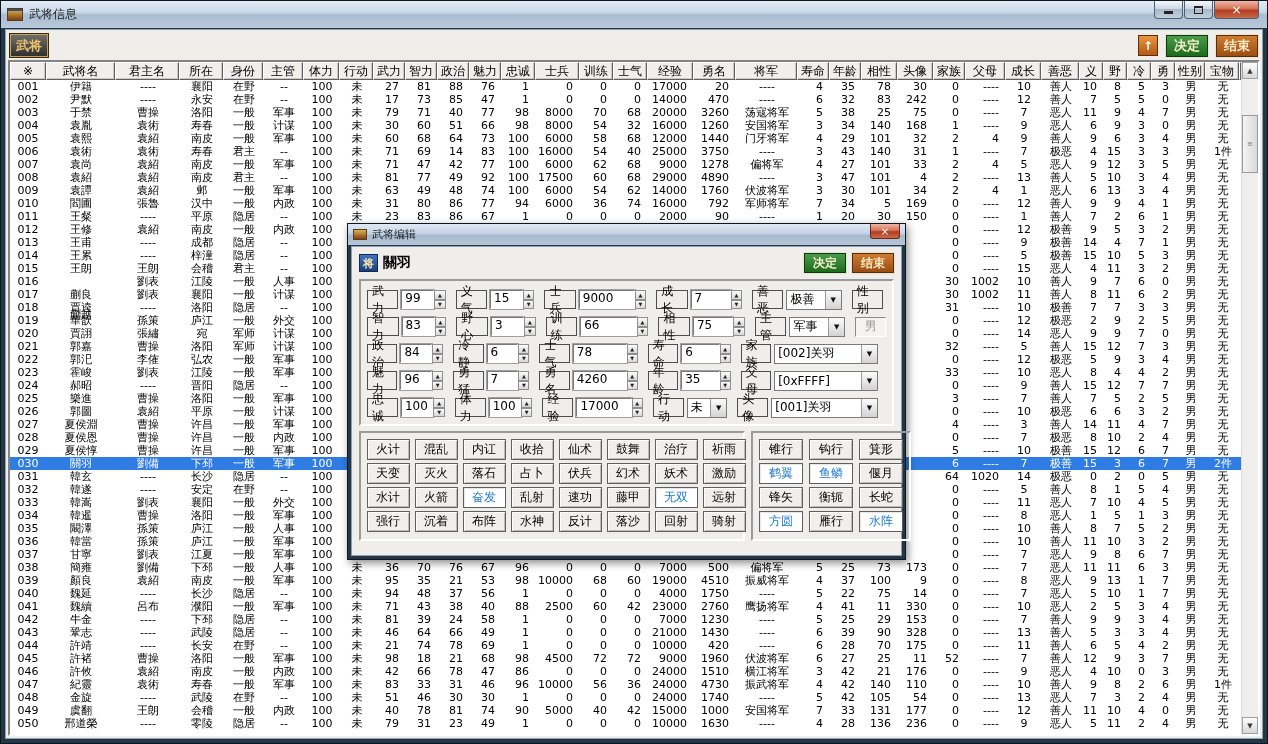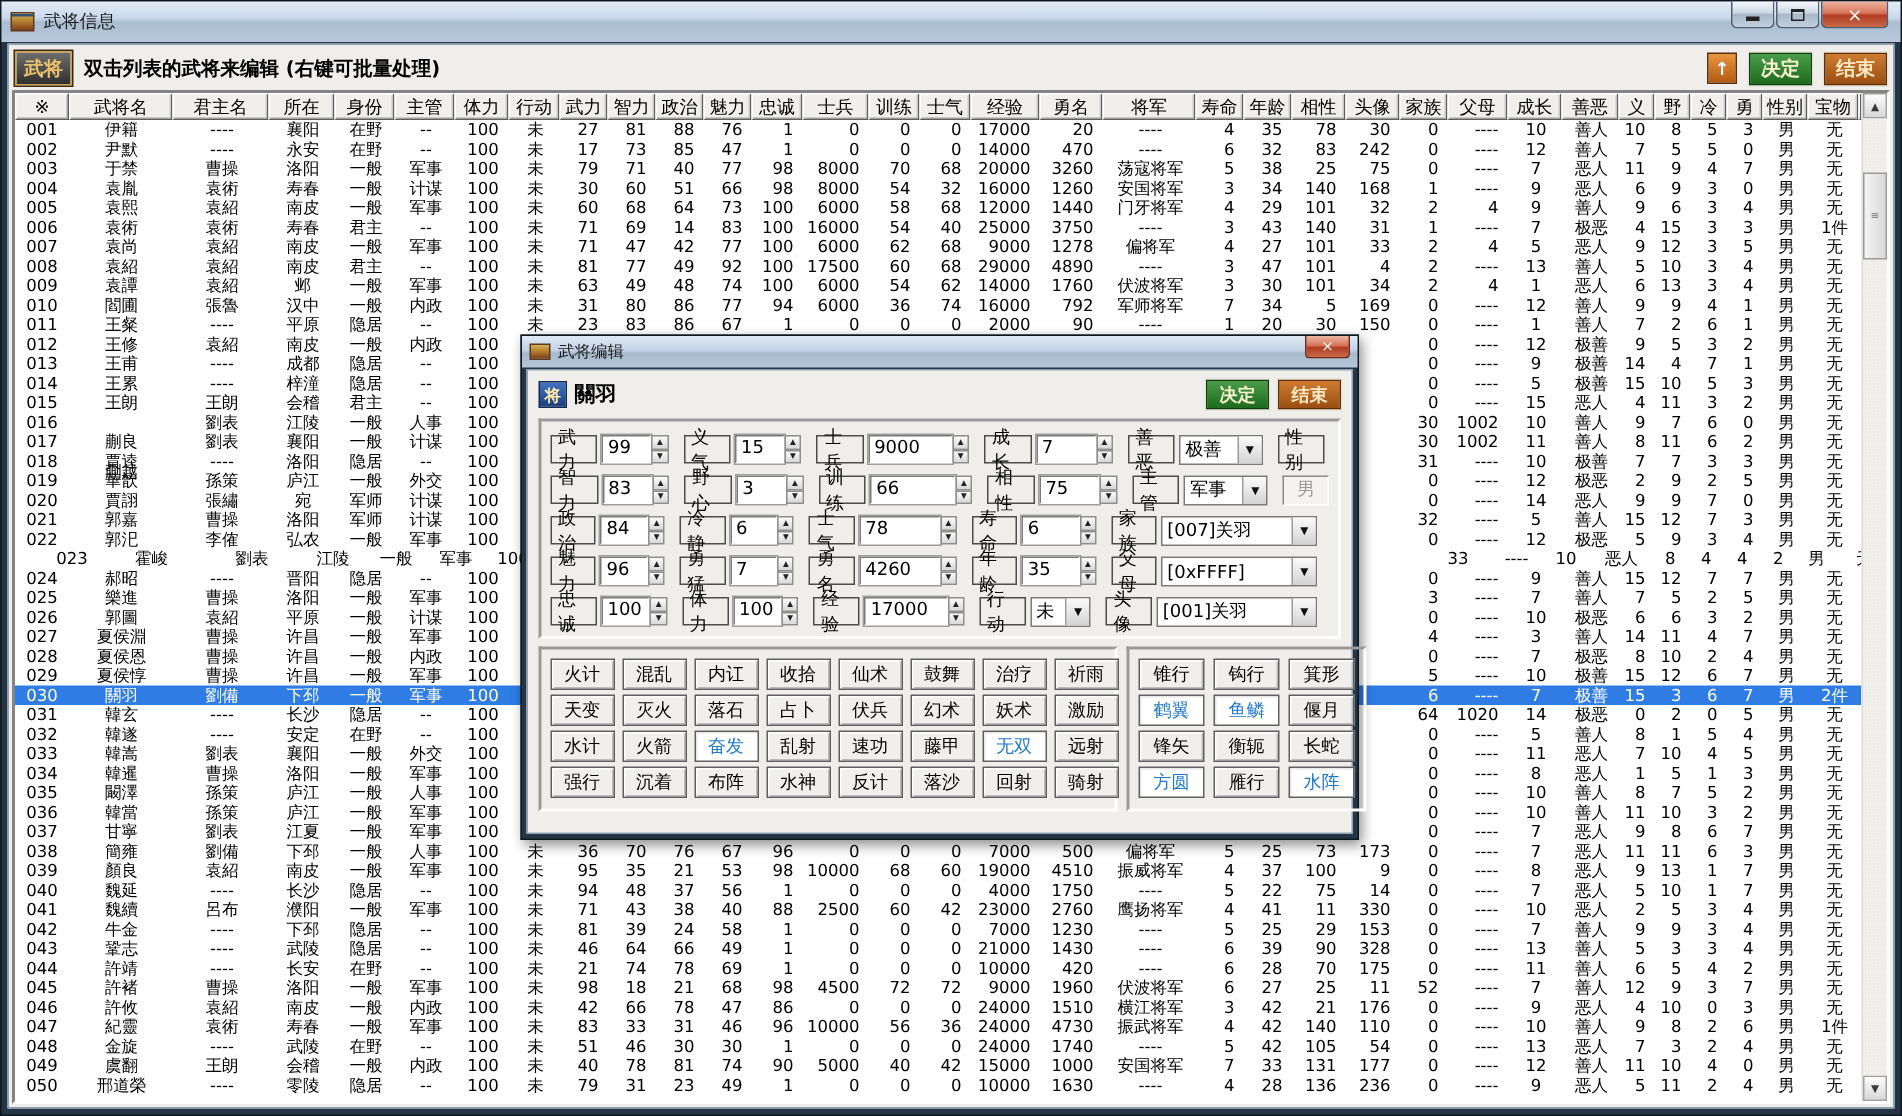--- a/index.html
+++ b/index.html
@@ -154,21 +154,20 @@
         <span class="glyph-max"></span>
       </div>
     <div class="win-btn close">
         <span>×</span>
       </div>
   </div>
 
   <div class="client">
     <div class="toolbar">
       <div class="officer-badge-btn">武将</div>
-      <div class="hint">双击列表的武将来编辑 (右键可批量处理)</div>
       <div class="spacer"></div>
       <div class="mini-up-btn">↑</div>
       <div class="btn-ok">决定</div>
       <div class="btn-end">结束</div>
     </div>
 
     <div class="table-wrap">
       <div class="grid" id="grid">
           <div class="hdr-row">
             <div class="hdr-cell" style="width: 36px;">※</div>
@@ -970,21 +969,21 @@
             <div class="t-cell ctr" style="width: 36px;">12</div>
             <div class="t-cell ctr" style="width: 38px;">极恶</div>
             <div class="t-cell num" style="width: 24px;">5</div>
             <div class="t-cell num" style="width: 24px;">9</div>
             <div class="t-cell num" style="width: 24px;">3</div>
             <div class="t-cell num" style="width: 24px;">4</div>
             <div class="t-cell ctr" style="width: 30px;">男</div>
             <div class="t-cell ctr" style="width: 34px;">无</div>
           </div>
           <div class="t-row">
-            <div class="t-cell ctr" style="width: 36px; margin-left: 20px;">023</div>
+            <div class="t-cell ctr" style="width: 36px;">023</div>
             <div class="t-cell ctr" style="width: 70px;">霍峻</div>
             <div class="t-cell ctr" style="width: 64px;">劉表</div>
             <div class="t-cell ctr" style="width: 44px;">江陵</div>
             <div class="t-cell ctr" style="width: 40px;">一般</div>
             <div class="t-cell ctr" style="width: 40px;">军事</div>
             <div class="t-cell ctr" style="width: 36px;">100</div>
             <div class="t-cell ctr" style="width: 34px;">未</div>
             <div class="t-cell num" style="width: 32px;"></div>
             <div class="t-cell num" style="width: 32px;"></div>
             <div class="t-cell num" style="width: 32px;"></div>
@@ -2068,21 +2067,21 @@
               <b>▼</b>
             </div>
             <div class="stat-label">寿命</div>
             <div class="stat-input" style="width: 44px;">6</div>
             <div class="spin">
               <b>▲</b>
               <b>▼</b>
             </div>
             <div class="stat-label">家族</div>
             <div class="combo" style="width: 122px;">
-              <div class="val">[007]关羽</div>
+              <div class="val">[002]关羽</div>
               <div class="arrow">▼</div>
             </div>
           </div>
           <div class="stat-row">
             <div class="stat-label">魅力</div>
             <div class="stat-input" style="width: 36px;">96</div>
             <div class="spin">
               <b>▲</b>
               <b>▼</b>
             </div>

